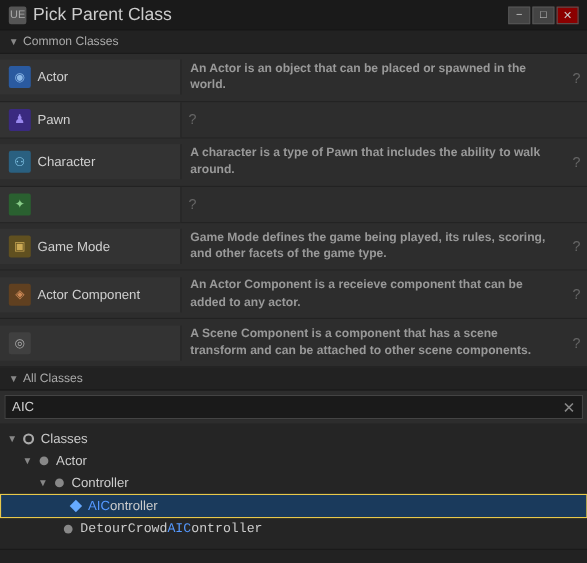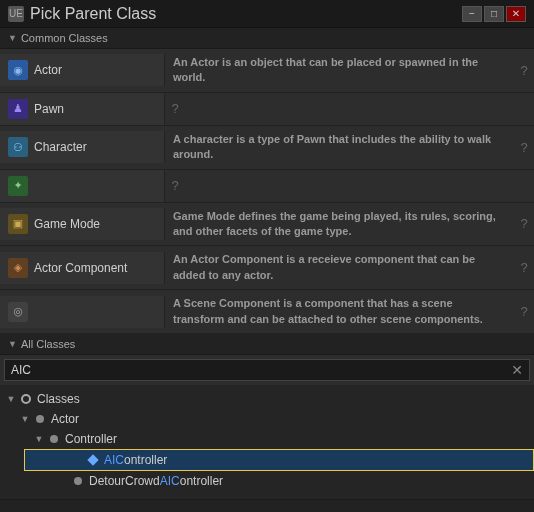--- a/index.html
+++ b/index.html
@@ -364,31 +364,31 @@
       </div>
 
       <div class="tree-item" style="padding-left:32px;">
         <span class="tree-arrow">▼</span>
         <span class="tree-node-icon">
             <span class="dot-icon"></span>
           </span>
         <span class="tree-label">Controller</span>
       </div>
 
-      <div class="tree-item selected" style="padding-left:46px;margin-left:24px;">
+      <div class="tree-item selected" style="padding-left:46px;">
         <span class="tree-arrow" style="width:14px;"></span>
         <span class="tree-node-icon">
             <span class="diamond-icon"></span>
           </span>
         <span class="tree-label">
           <span class="highlight" style="color:#5599ff;">AIC</span><span class="normal">ontroller</span>
         </span>
       </div>
 
-      <div class="tree-item" style="padding-left:56px;">
+      <div class="tree-item" style="padding-left:40px;font-family:Liberation Mono, monospace;">
         <span class="tree-arrow" style="width:14px;"></span>
         <span class="tree-node-icon">
             <span class="dot-icon" style="background:#888;"></span>
           </span>
         <span class="tree-label">
           <span class="normal">DetourCrowd</span><span class="highlight" style="color:#5599ff;">AIC</span><span class="normal">ontroller</span>
         </span>
       </div>
 
     </div>

